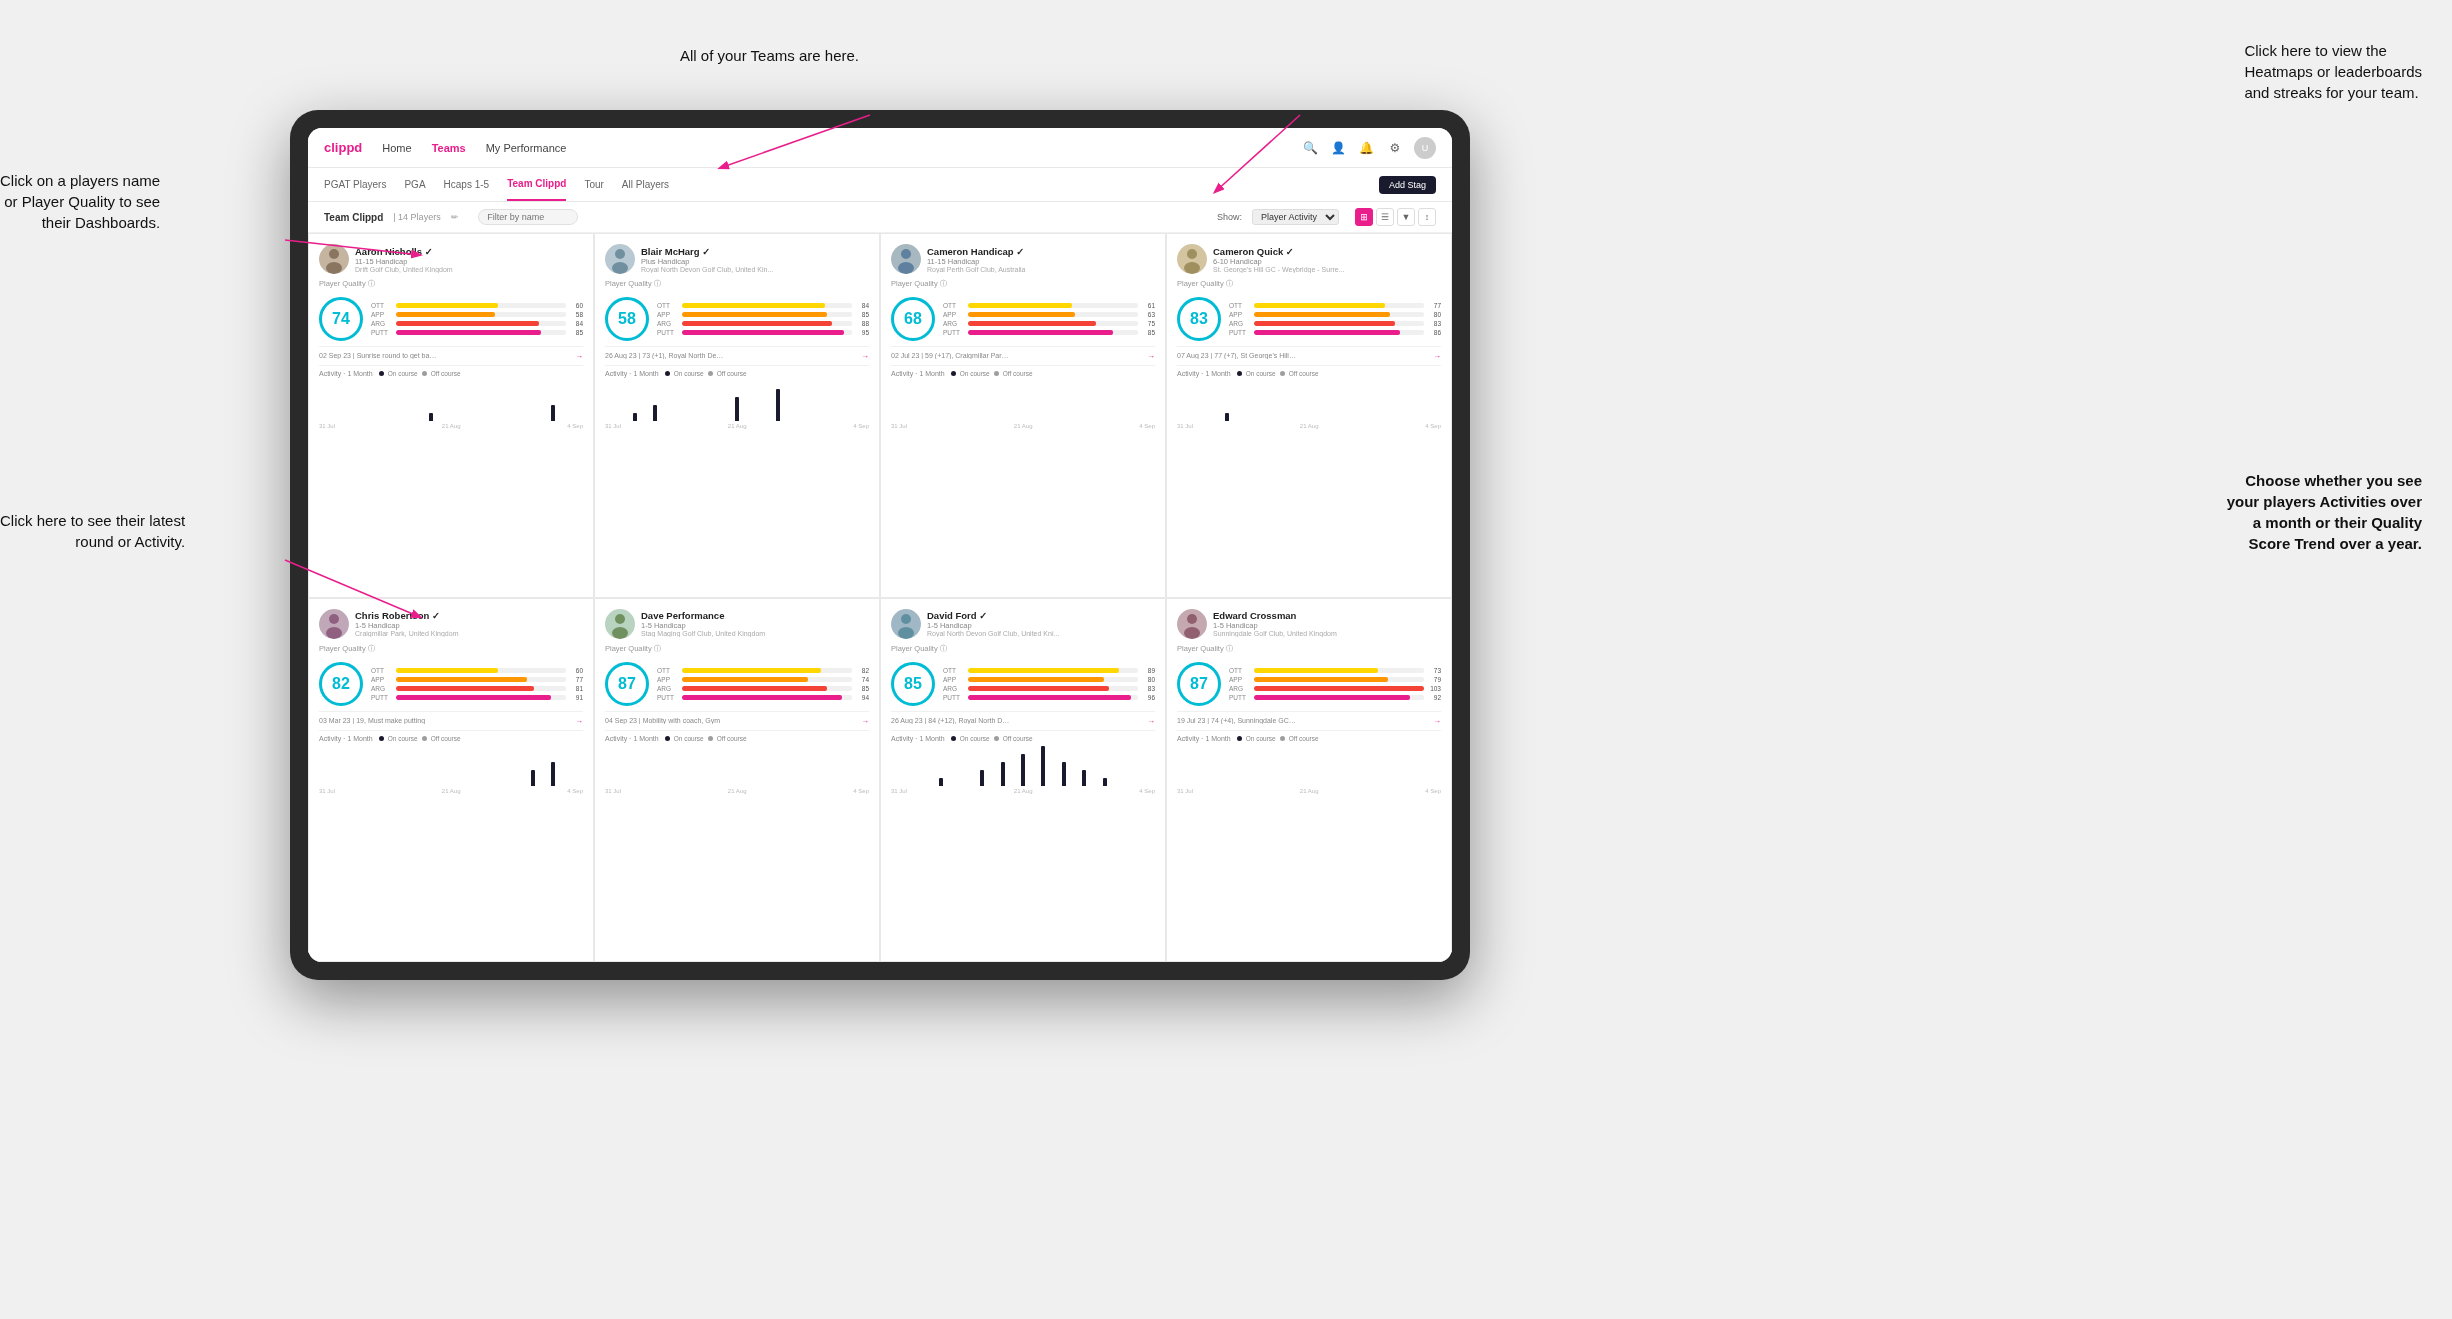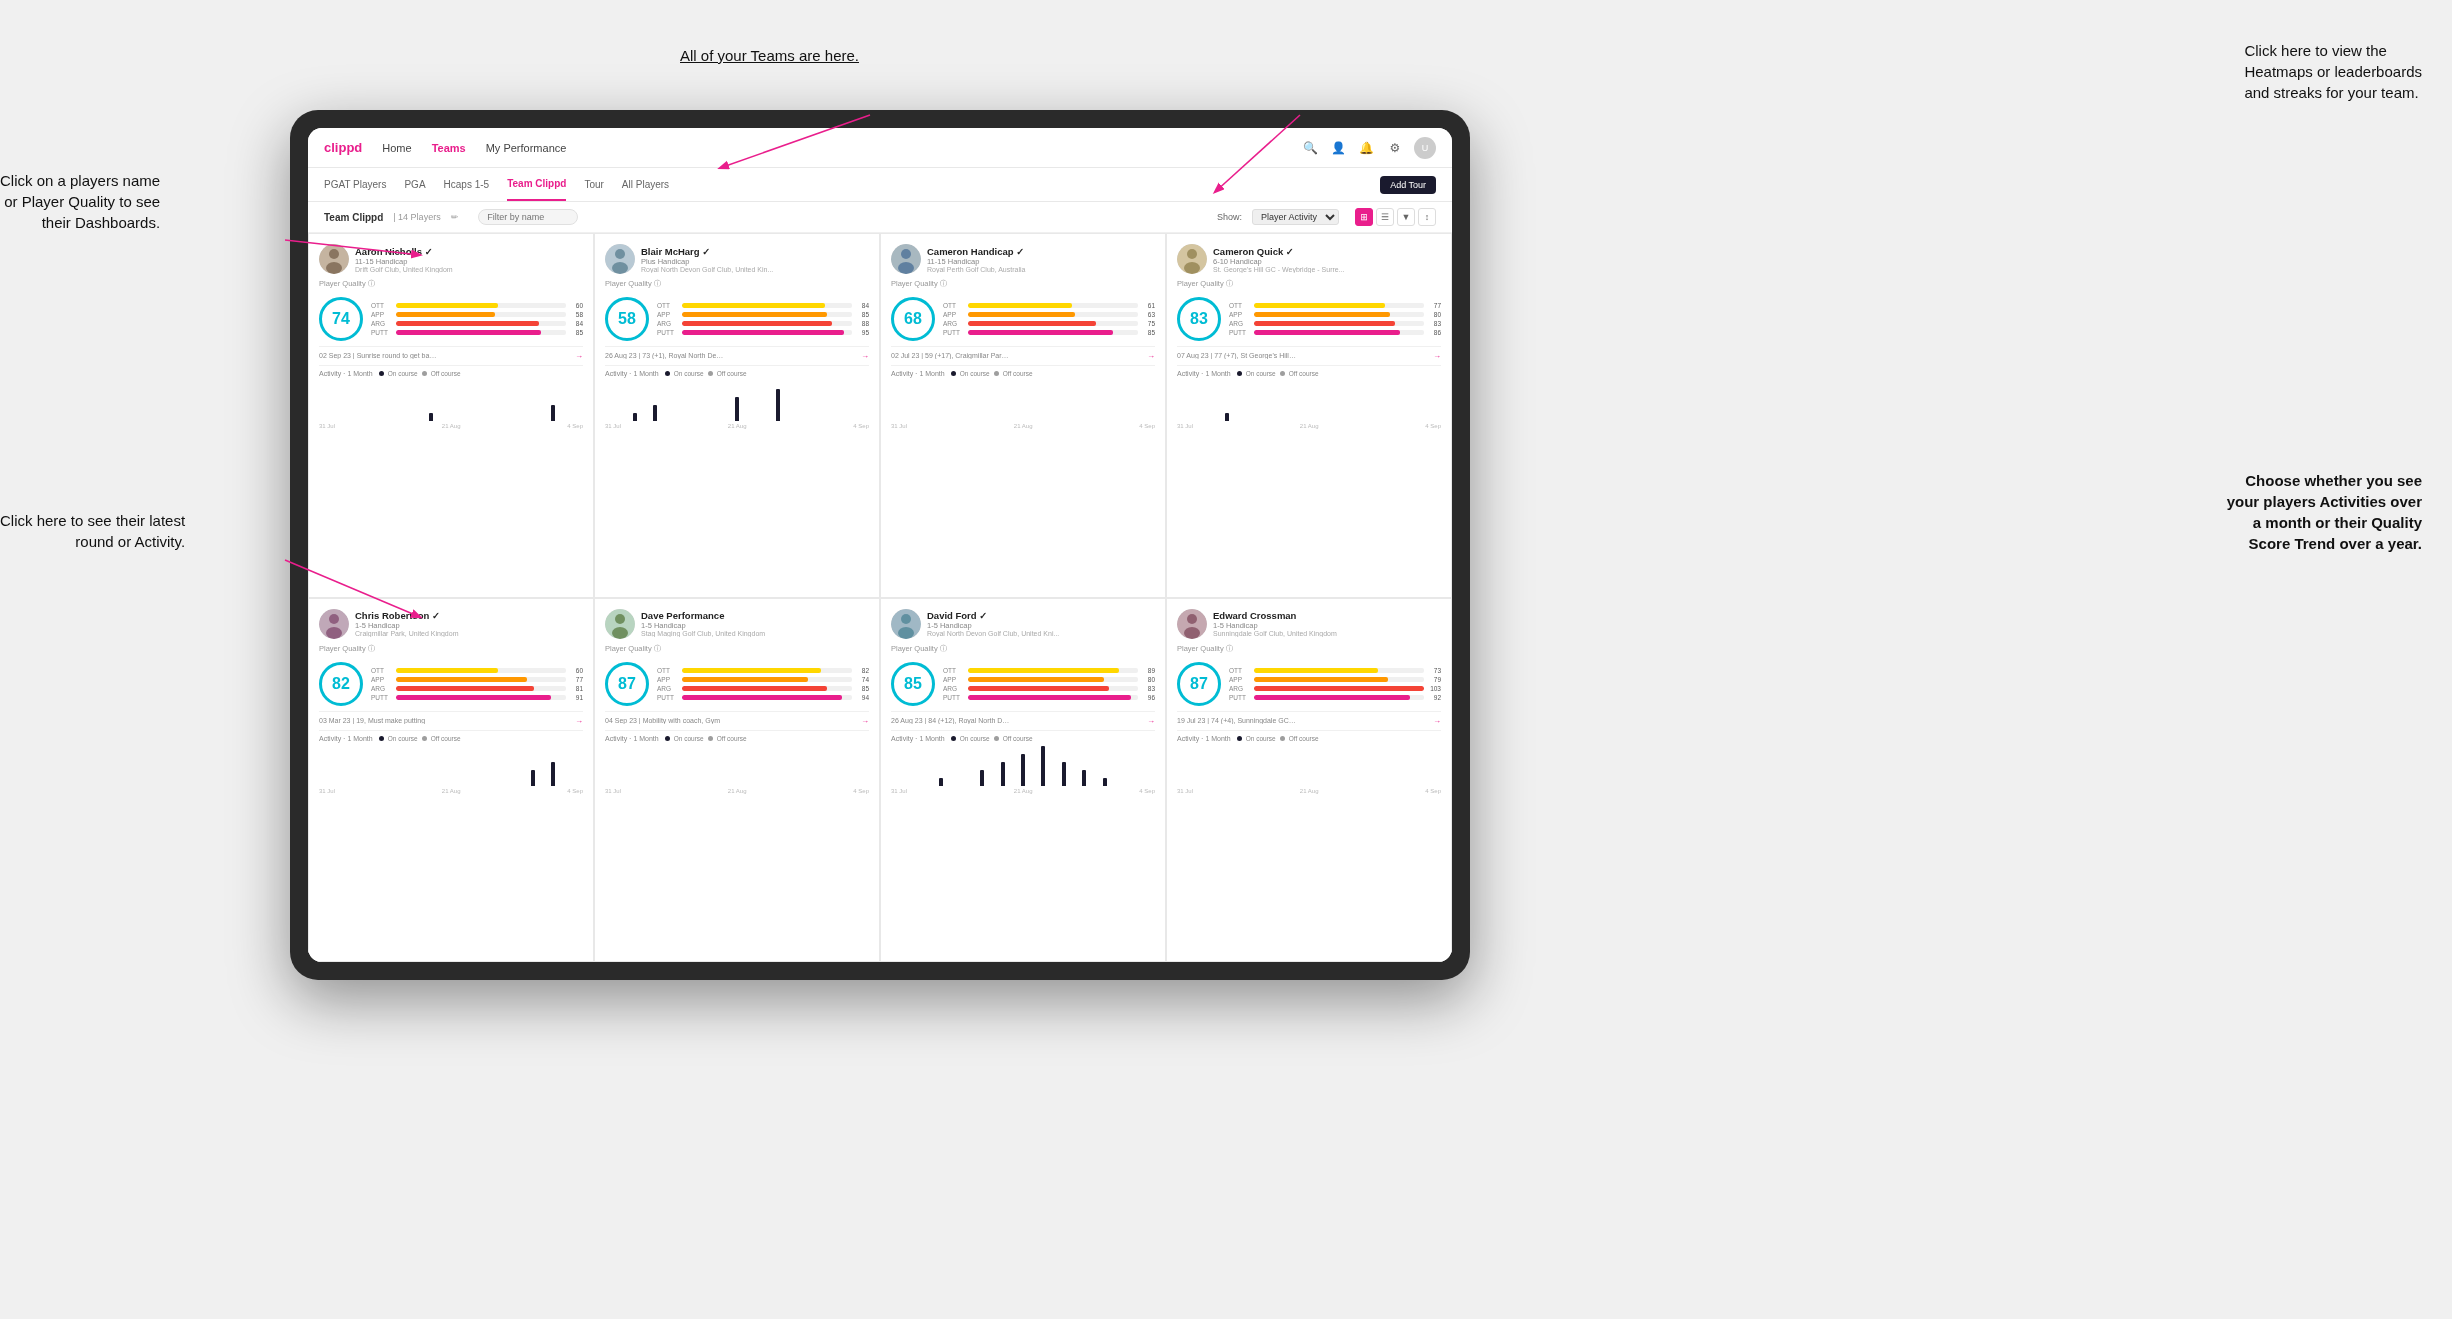--- a/index.html
+++ b/index.html
@@ -405,21 +405,21 @@
       </div>
     </div>
 
     <div class="sub-nav">
       <span class="sub-nav-item">PGAT Players</span>
       <span class="sub-nav-item">PGA</span>
       <span class="sub-nav-item">Hcaps 1-5</span>
       <span class="sub-nav-item active">Team Clippd</span>
       <span class="sub-nav-item">Tour</span>
       <span class="sub-nav-item">All Players</span>
-      <button class="add-team-btn">Add Tour</button>
+      <button class="add-team-btn">Add Stag</button>
     </div>
 
     <div class="team-header">
       <span class="team-name">Team Clippd</span>
       <span class="team-count">| <span>14 Players</span></span>
       <span style="font-size:9px;color:#aaa;cursor:pointer">✏</span>
       <input class="filter-input" type="text" placeholder="Filter by name" style="">
       <span class="show-label">Show:</span>
       <select class="show-select">
         <option>Player Activity</option>
@@ -1415,21 +1415,21 @@
   <line x1="285" y1="240" x2="420" y2="255" stroke="#e91e8c" stroke-width="1.5" marker-end="url(#arrow)"></line>
 
   <line x1="285" y1="560" x2="420" y2="617" stroke="#e91e8c" stroke-width="1.5" marker-end="url(#arrow)"></line>
   <defs>
     <marker id="arrow" markerWidth="8" markerHeight="8" refX="6" refY="3" orient="auto">
       <path d="M0,0 L0,6 L8,3 z" fill="#e91e8c"></path>
     </marker>
   </defs>
 </svg>
 
-<div class="callout" style="left: 680px; top: 45px; text-align: center; text-decoration: underline;">
+<div class="callout" style="left: 680px; top: 45px; text-align: center;">
   <span>All of your Teams are here.</span>
 </div>
 
 <div class="callout" style="right: 30px; top: 40px; text-align: left; max-width: 240px;">
   Click here to view the<br>Heatmaps or leaderboards<br>and streaks for your team.
 </div>
 
 <div class="callout" style="left: 0px; top: 170px; max-width: 210px;">
   Click on a players name<br>or Player Quality to see<br>their Dashboards.
 </div>

